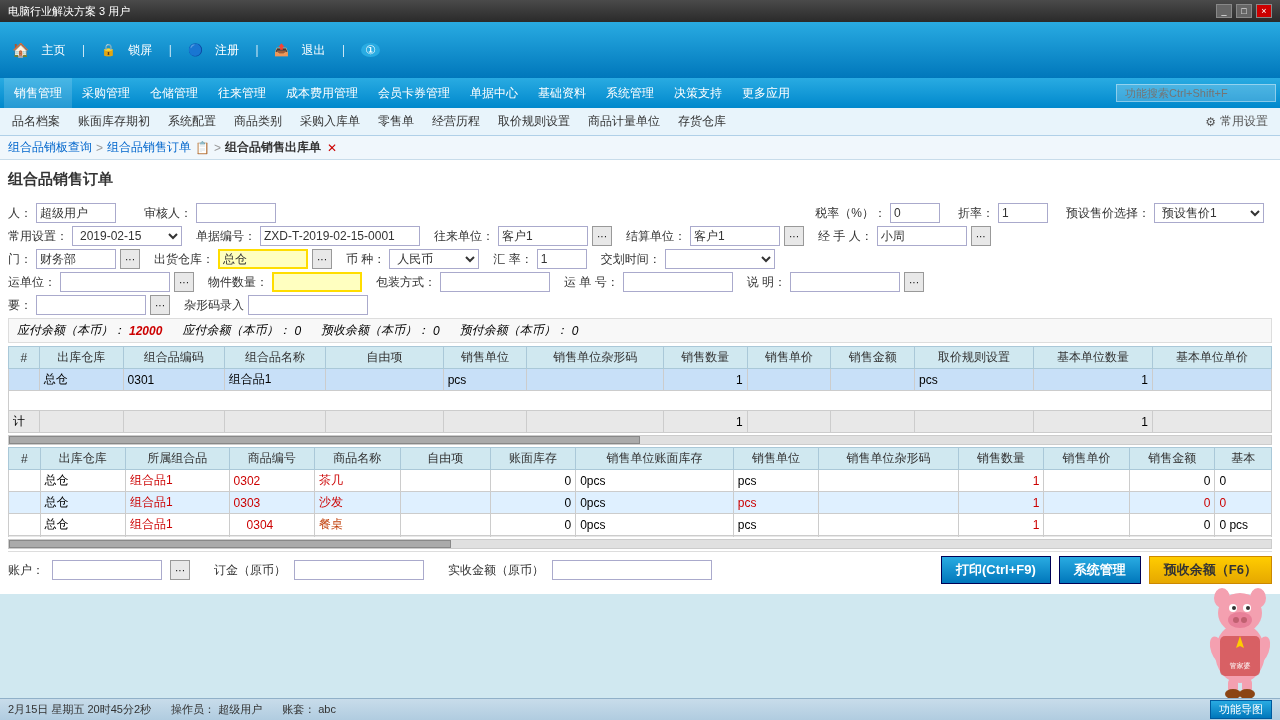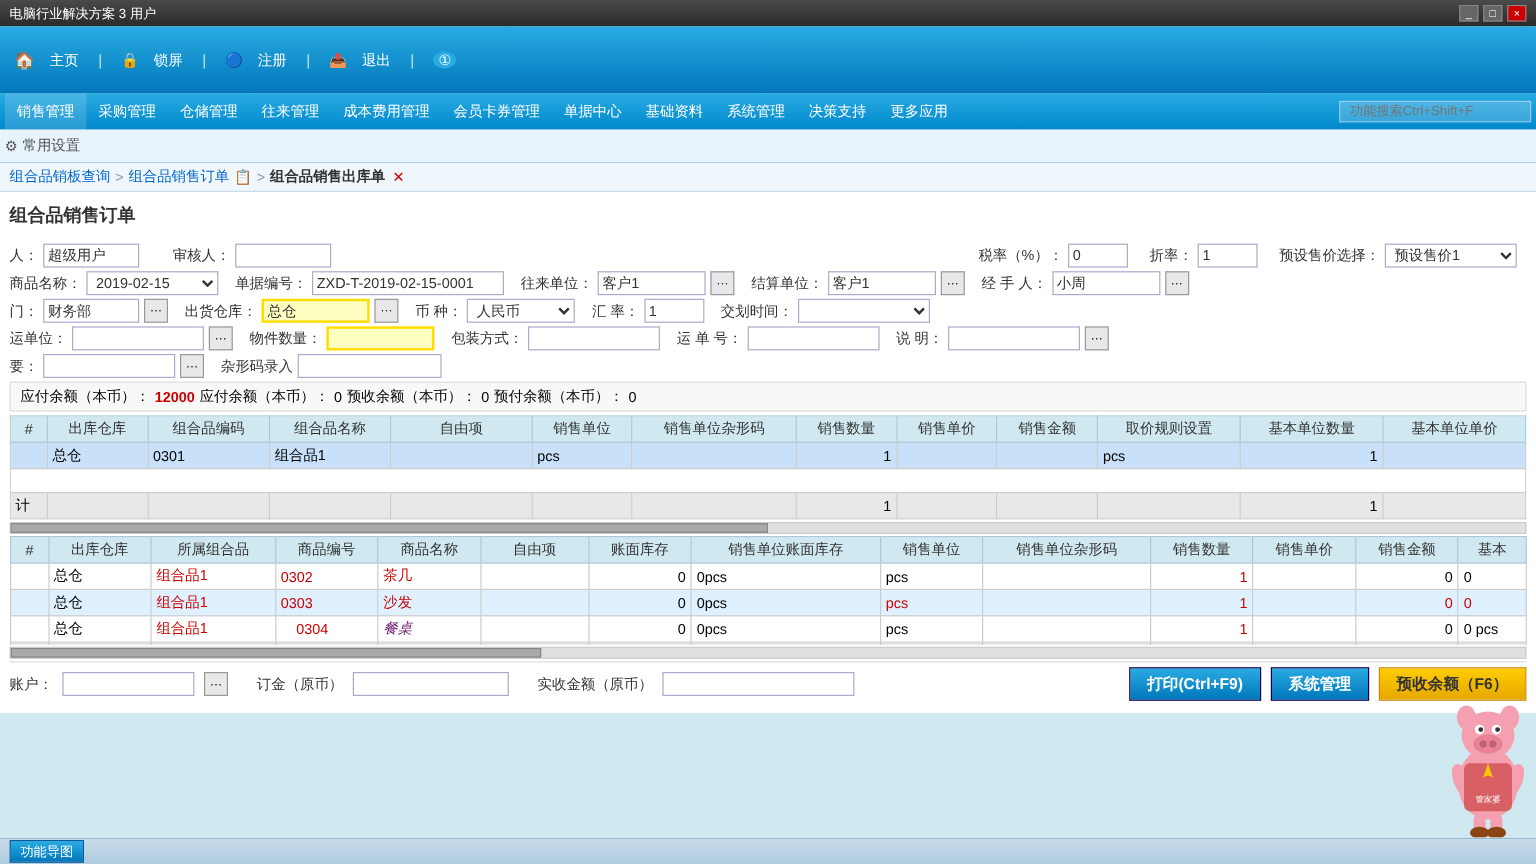--- a/index.html
+++ b/index.html
@@ -152,22 +152,23 @@
     }
 
     
     .amount-row {
       display: flex;
       align-items: flex-end;
       background: #f8f8f8;
       border: 1px solid #ddd;
       padding: 3px 8px;
       margin-bottom: 3px;
-      gap: 4px;
+      gap: 20px;
       font-size: 12px;
+      font-style: italic;
     }
     .amount-item { display: flex; align-items: center; gap: 4px; }
     .amount-value { color: #cc0000; font-weight: bold; }
 
     
     .data-table {
       width: 100%;
       border-collapse: collapse;
       font-size: 12px;
     }
@@ -293,20 +294,32 @@
   <div class="main-nav-item">会员卡券管理</div>
   <div class="main-nav-item">单据中心</div>
   <div class="main-nav-item">基础资料</div>
   <div class="main-nav-item">系统管理</div>
   <div class="main-nav-item">决策支持</div>
   <div class="main-nav-item">更多应用</div>
   <input class="nav-search-right" placeholder="功能搜索Ctrl+Shift+F" style="">
 </div>
 
 <div class="sub-nav">
+  <div class="sub-nav-left">
+    <div class="sub-nav-item">品名档案</div>
+    <div class="sub-nav-item">账面库存期初</div>
+    <div class="sub-nav-item">系统配置</div>
+    <div class="sub-nav-item">商品类别</div>
+    <div class="sub-nav-item">采购入库单</div>
+    <div class="sub-nav-item">零售单</div>
+    <div class="sub-nav-item">经营历程</div>
+    <div class="sub-nav-item">取价规则设置</div>
+    <div class="sub-nav-item">商品计量单位</div>
+    <div class="sub-nav-item">存货仓库</div>
+  </div>
   <div class="sub-nav-right">
     <span>⚙</span>
     <span>常用设置</span>
   </div>
 </div>
 
 <div class="breadcrumb">
   <span class="breadcrumb-item">组合品销板查询</span>
   <span class="breadcrumb-sep"> &gt; </span>
   <span class="breadcrumb-item">组合品销售订单</span>
@@ -337,21 +350,21 @@
     <span style="width:10px;"></span>
     <span class="form-label">预设售价选择：</span>
     <select class="form-input" style="width:110px; height:20px;">
       <option>预设售价1</option>
     </select>
     <span style="width:4px;"></span>
 
   </div>
 
   <div class="form-row">
-    <span class="form-label">商品名称：</span>
+    <span class="form-label">常用设置：</span>
     <select class="form-input" style="width:110px;">
       <option>2019-02-15</option>
     </select>
     <span style="width:6px;"></span>
     <span class="form-label">单据编号：</span>
     <input class="form-input" style="width: 160px;" value="ZXD-T-2019-02-15-0001">
     <span style="width:6px;"></span>
     <span class="form-label">往来单位：</span>
     <input class="form-input" style="width: 90px;" value="客户1">
     <button class="form-btn-dots">···</button>
@@ -547,21 +560,21 @@
           <td class="cell-num" style="color:#cc0000;">1</td>
           <td></td>
           <td class="cell-num" style="color:#cc0000;">0</td>
           <td style="color:#cc0000;">0</td>
         </tr>
         <tr style="background:#fff;">
           <td></td>
           <td>总仓</td>
           <td style="color:#cc0000;">组合品1</td>
           <td style="color:#cc0000;padding-left:17px;">0304</td>
-          <td style="color:#701a75;font-style:italic;">餐桌</td>
+          <td style="color:#c2410c;">餐桌</td>
           <td></td>
           <td class="cell-num">0</td>
           <td>0pcs</td>
           <td>pcs</td>
           <td></td>
           <td class="cell-num" style="color:#cc0000;">1</td>
           <td></td>
           <td class="cell-num">0</td>
           <td>0 pcs</td>
         </tr>
@@ -602,20 +615,31 @@
     <span class="form-label">实收金额（原币）</span>
     <input class="form-input" style="width: 160px;">
     <span style="flex:1;"></span>
     <button class="bottom-btn">打印(Ctrl+F9)</button>
     <button class="bottom-btn">系统管理</button>
     <button class="bottom-btn" style="background:linear-gradient(to bottom,#ffcc00,#e6a800); color:#333; border-color:#cc8800;">预收余额（F6）</button>
   </div>
 </div>
 
 <div class="status-bar">
+  <div class="status-left">
+    <span>2月15日 星期五 20时45分2秒</span>
+    <span>
+      <span>操作员：</span>
+      <span>超级用户</span>
+    </span>
+    <span>
+      <span>账套：</span>
+      <span>abc</span>
+    </span>
+  </div>
   <div class="status-right">
     <button class="btn-blue" style="padding:1px 8px; font-size:11px;">功能导图</button>
   </div>
 </div>
 
 <div class="mascot">
   <svg viewBox="0 0 80 120" width="80" height="120">
 
     <ellipse cx="40" cy="75" rx="25" ry="30" fill="#f4a0b0"></ellipse>
 

